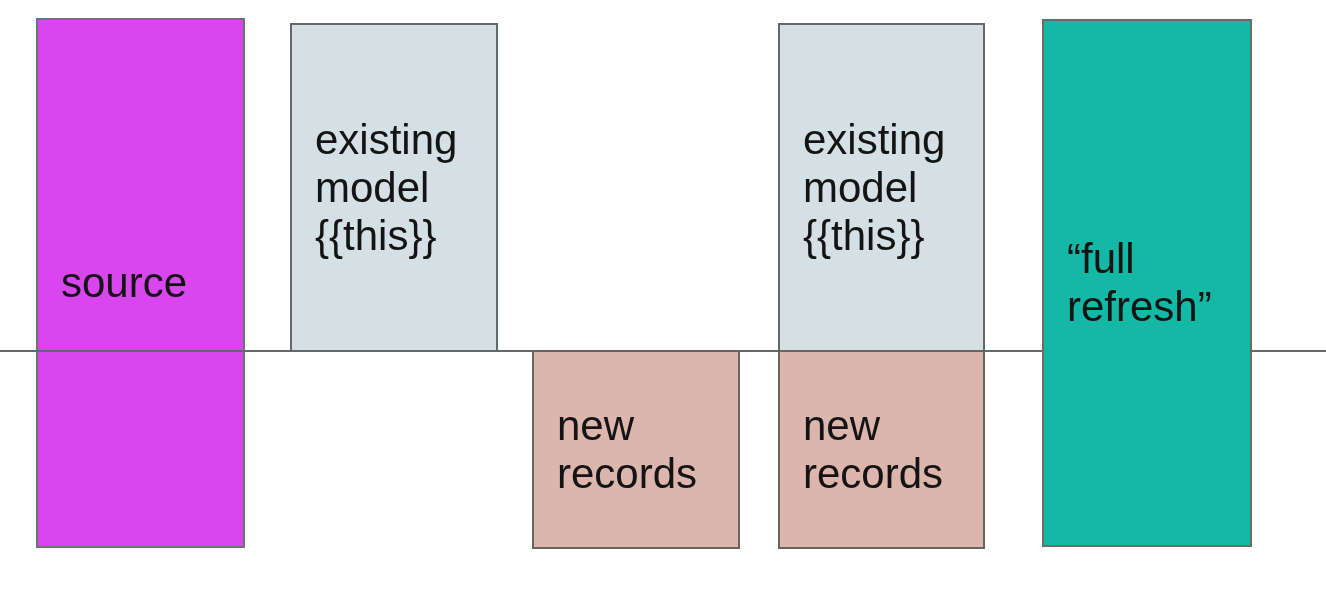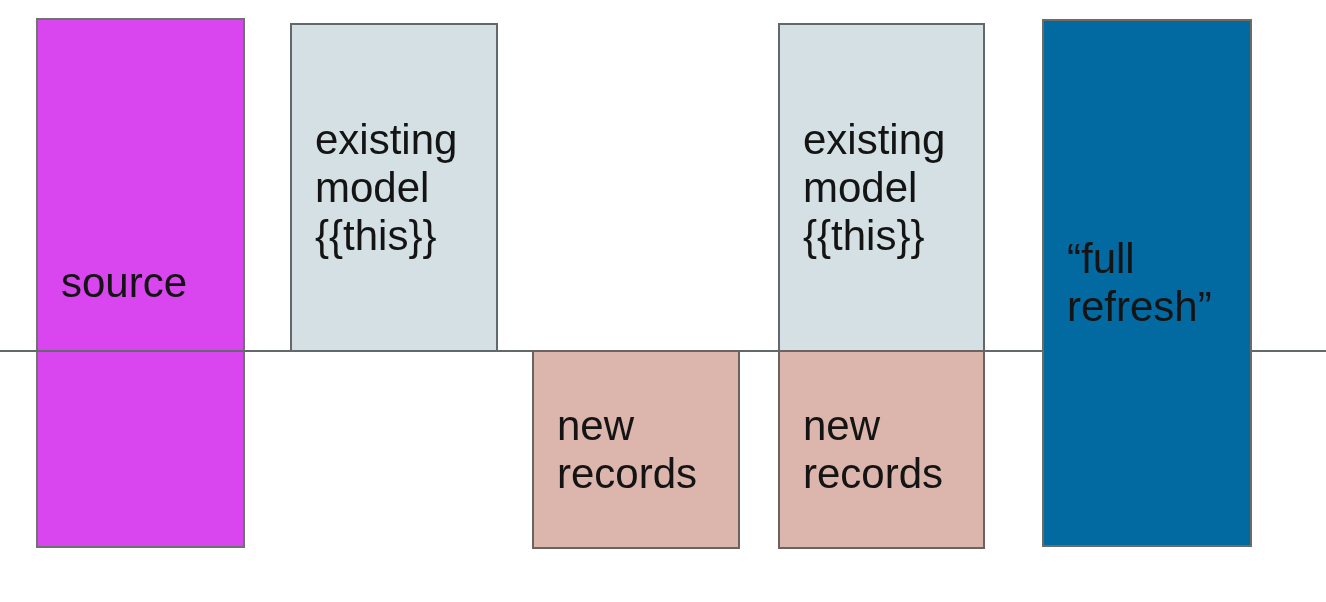--- a/index.html
+++ b/index.html
@@ -62,21 +62,21 @@
     background: #d4e0e4;
     border-color: #62696c;
   }
   .box-new-2 {
     left: 778px; top: 350px; width: 207px; height: 199px;
     background: #dcb5ac;
     border-color: #6b6361;
   }
   .box-full-refresh {
     left: 1042px; top: 19px; width: 210px; height: 528px;
-    background: #0369a1;
+    background: #14b8a6;
     border-color: #6e6a64;
   }
 </style>
 </head>
 <body>
 
 <div class="canvas">
 
   <div class="timeline"></div>
 

